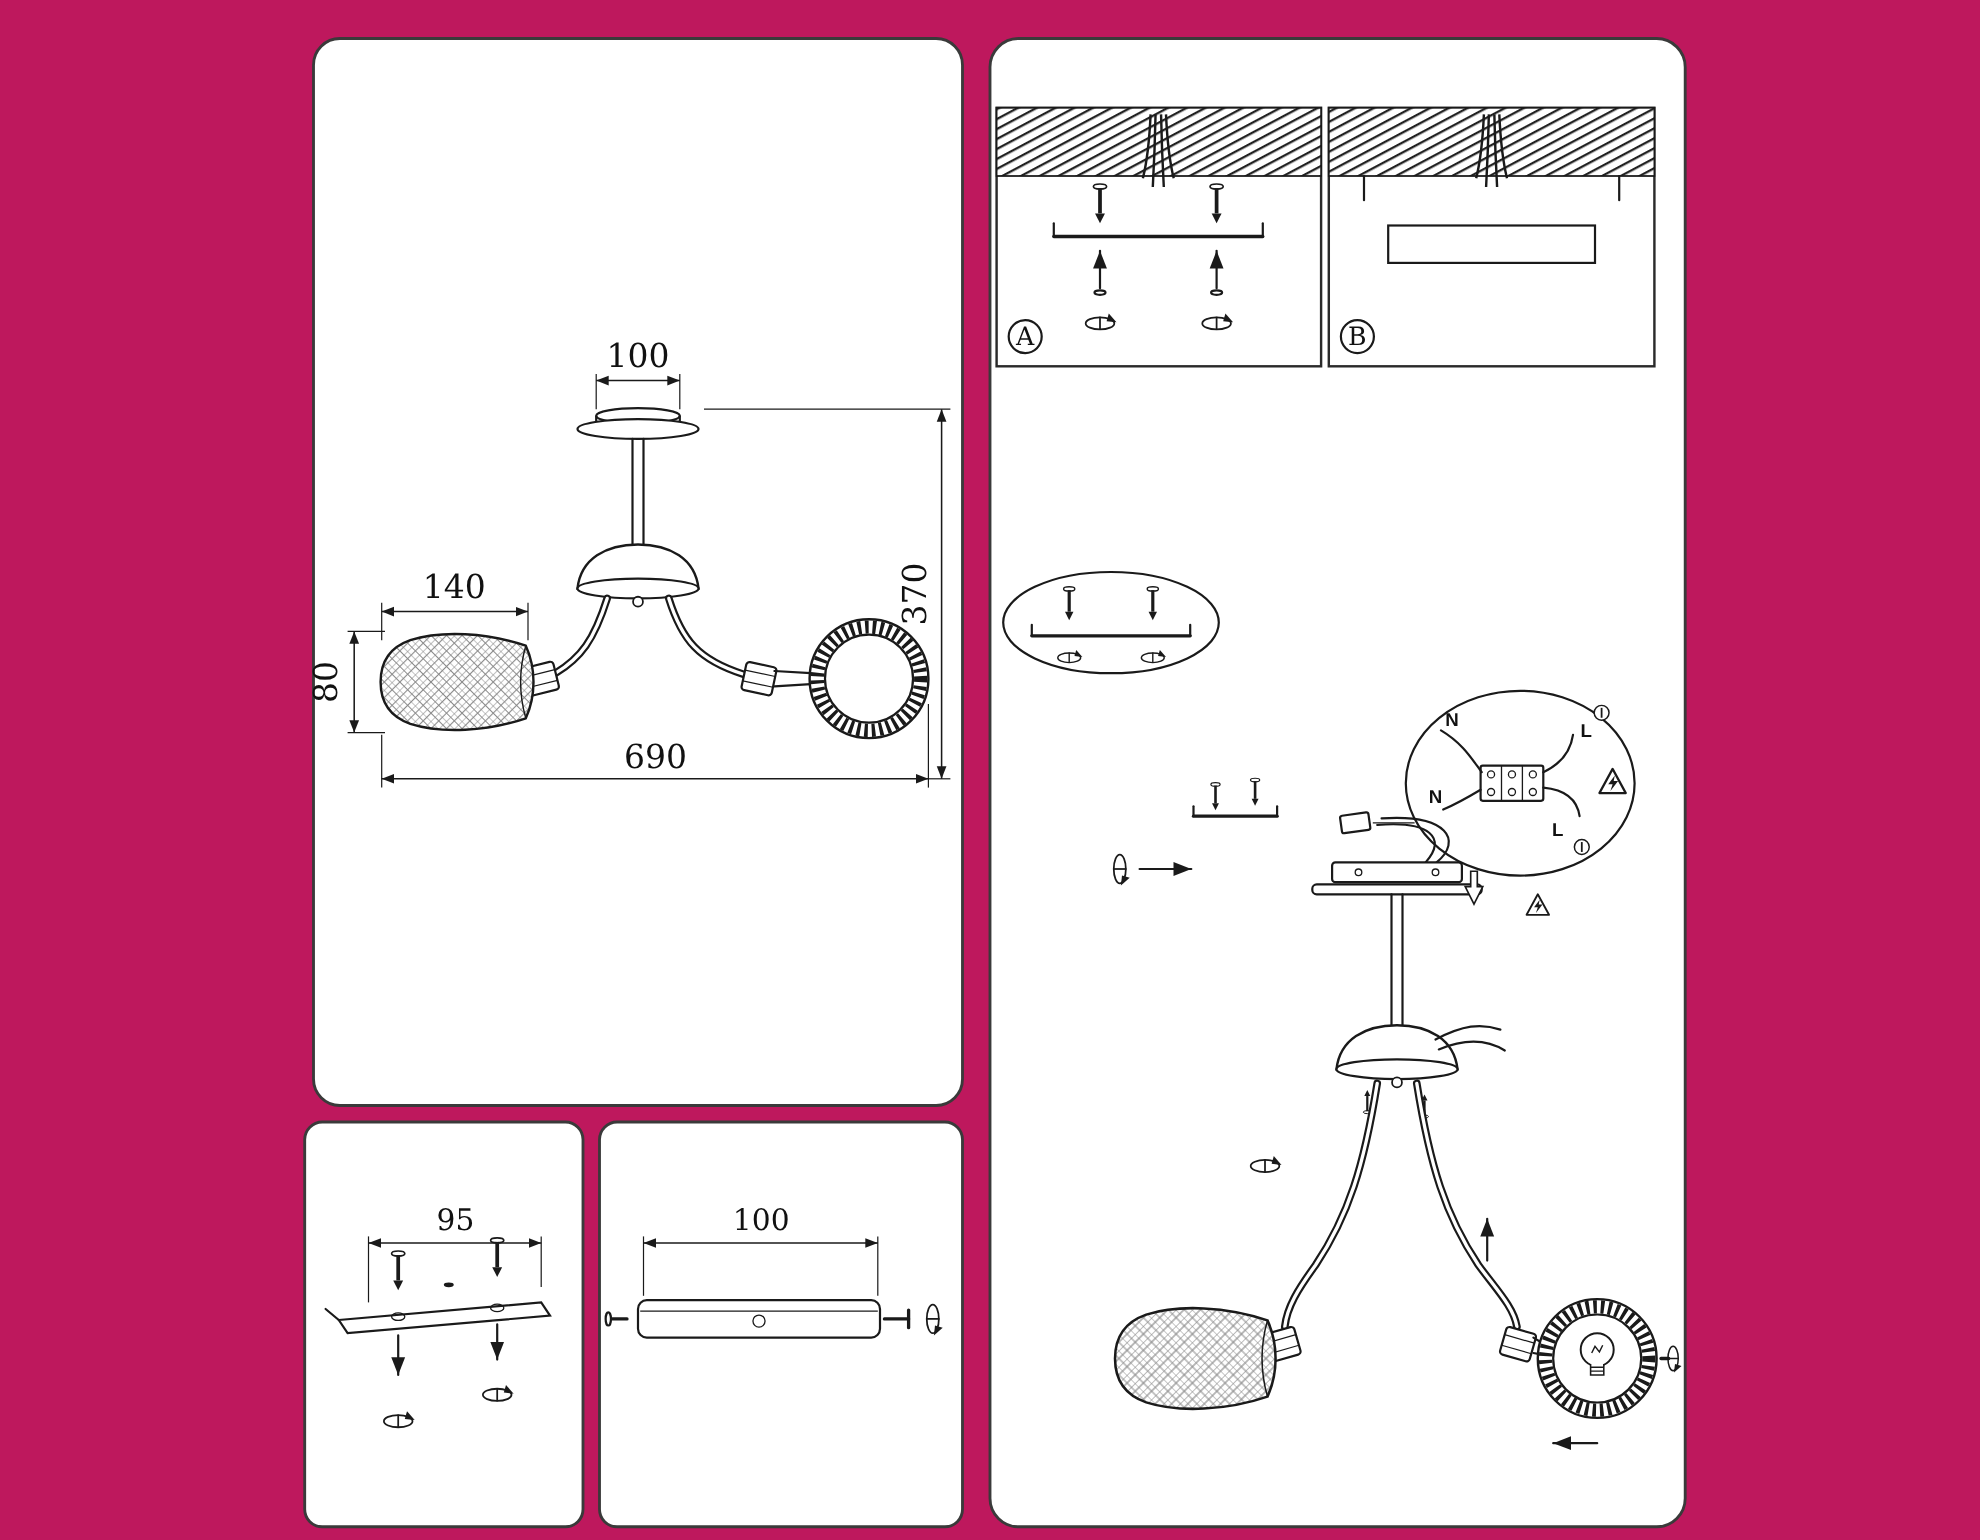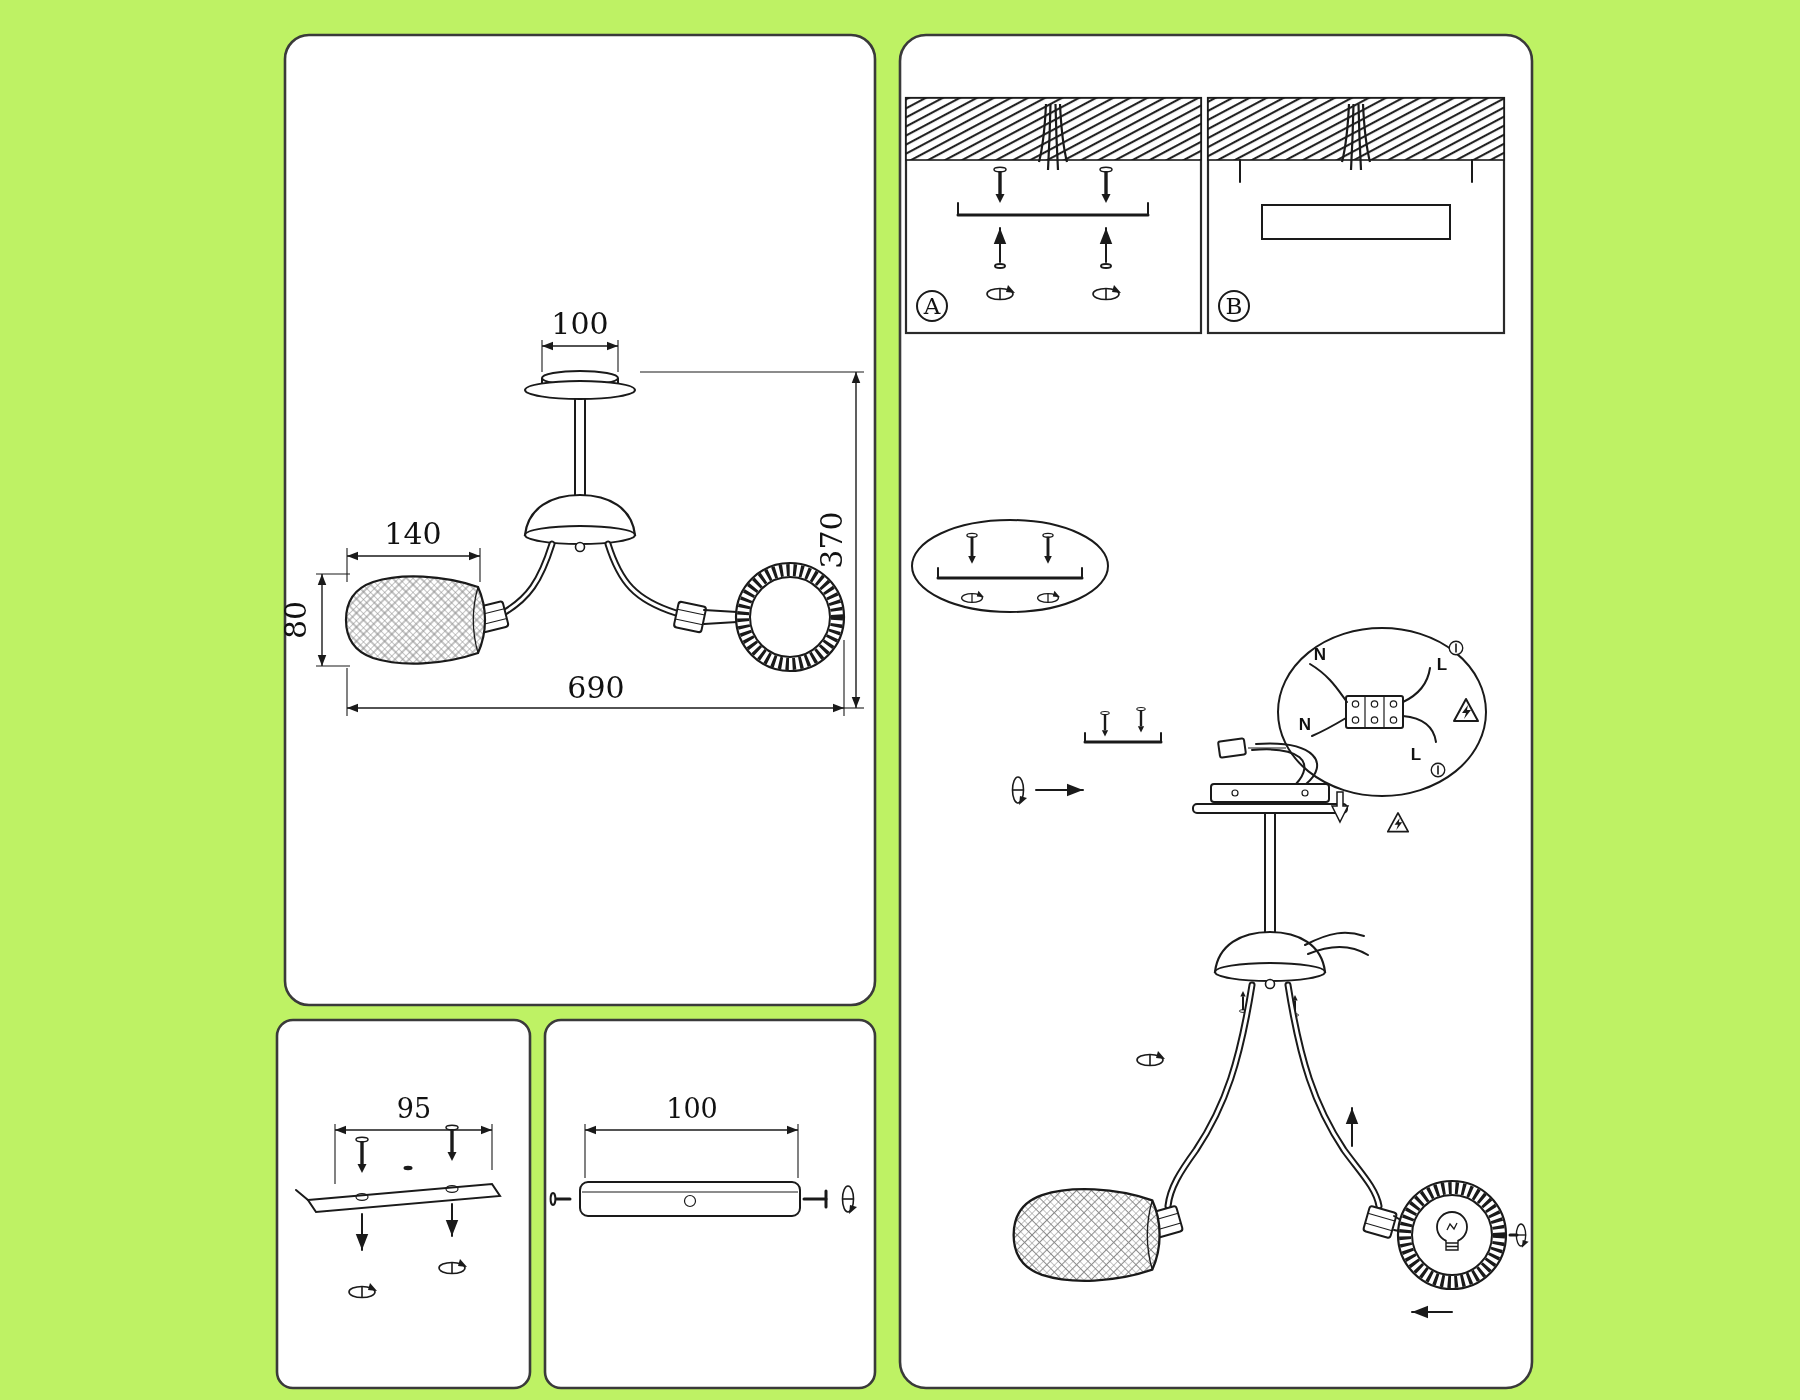--- a/index.html
+++ b/index.html
@@ -1,16 +1,16 @@
 <!DOCTYPE html>
 <html><head>
 <meta charset="utf-8">
 <style>
   html,body{margin:0;padding:0;background:#ffffff;}
-  .canvas{width:1800px;height:1400px;background:#bef264;position:relative;overflow:hidden;}
+  .canvas{width:1800px;height:1400px;background:#be185d;position:relative;overflow:hidden;}
   svg{display:block;}
   .frame{fill:#ffffff;stroke:#3a3a3a;stroke-width:2.6;}
   .box{fill:#ffffff;stroke:#2a2a2a;stroke-width:2.2;}
   .s{stroke:#1a1a1a;fill:none;stroke-width:2;stroke-linecap:round;}
   .s3{stroke:#1a1a1a;fill:none;stroke-width:3;stroke-linecap:round;}
   .tube{stroke:#1a1a1a;fill:none;stroke-width:7;stroke-linecap:round;}
   .tubeIn{stroke:#ffffff;fill:none;stroke-width:3;stroke-linecap:round;}
   .f{fill:#ffffff;stroke:#1a1a1a;stroke-width:2;}
   .thin{stroke:#1a1a1a;fill:none;stroke-width:1.2;}
   .dim{stroke:#1a1a1a;fill:none;stroke-width:1.4;}

